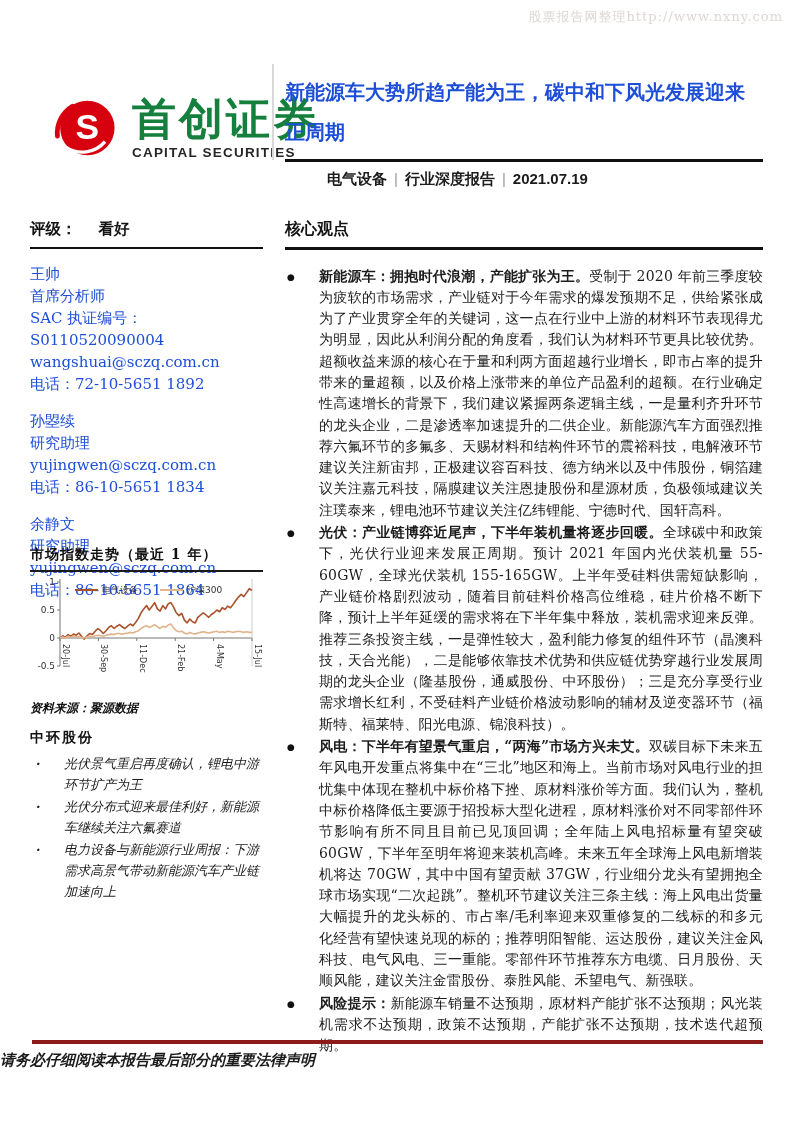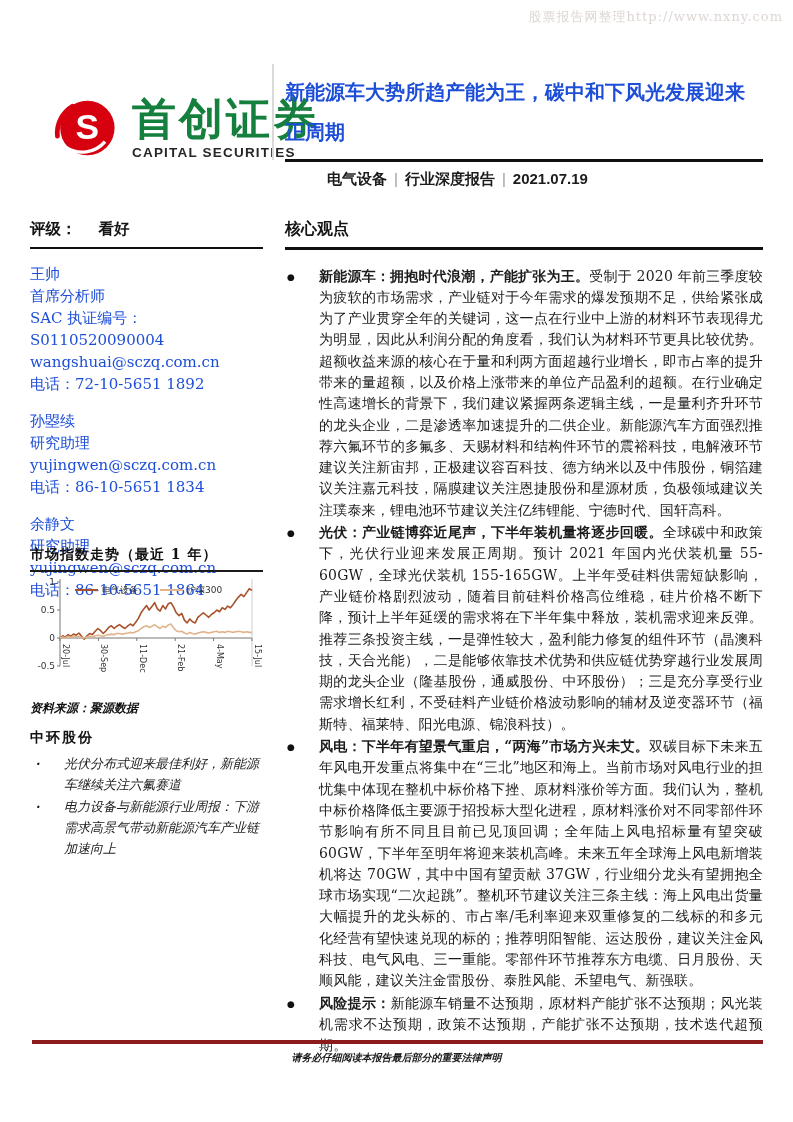--- a/index.html
+++ b/index.html
@@ -54,22 +54,22 @@
   .core-title{font-family:"Liberation Sans",sans-serif;font-weight:bold;font-size:16px;color:#141414;}
   .core-rule{margin-top:7px;width:478px;height:2.5px;background:#101010;}
   .core-list{list-style:none;margin:16px 0 0 0;padding:0;font-size:14px;line-height:21.3px;
              text-align:justify;color:#1c1c1c;letter-spacing:0.2px;}
   .core-list li{position:relative;padding-left:34px;margin-bottom:1px;}
   .core-list li::before{content:"●";position:absolute;left:2px;top:1px;font-size:9px;color:#111;}
   .core-list .lead{font-weight:bold;}
 
   
   .footer-rule{position:absolute;left:32px;top:1040px;width:731px;height:3.5px;background:#8e1b1b;}
-  .footer-text{position:absolute;left:0;top:1051px;width:793px;text-align:center;
-               font-weight:bold;font-style:italic;font-size:10px;color:#1b1b1b;}
+  .footer-text{position:absolute;left:0;top:1051px;width:793px;text-align:left;
+               font-weight:bold;font-style:italic;font-size:15px;color:#1b1b1b;}
 
   
   .market-chart text{font-family:"DejaVu Sans","Liberation Sans",sans-serif;fill:#333;}
 </style>
 </head>
 <body>
 
 <div class="page">
 
   <div class="watermark">股票报告网整理http://www.nxny.com</div>
@@ -159,20 +159,21 @@
         <text x="72" y="19" font-size="9">电气设备</text>
         <line x1="130" y1="16" x2="153" y2="16" stroke="#e2b48c" stroke-width="2"></line>
         <text x="157" y="19" font-size="9">沪深300</text>
       </svg>
     <div class="source">资料来源：聚源数据</div>
   </div>
 
   <div class="related">
     <div class="related-title">中环股份</div>
     <ul class="related-list">
+        <li>光伏景气重启再度确认，锂电中游环节扩产为王</li>
         <li>光伏分布式迎来最佳利好，新能源车继续关注六氟赛道</li>
         <li>电力设备与新能源行业周报：下游需求高景气带动新能源汽车产业链加速向上</li>
       </ul>
   </div>
 
   <div class="core">
     <div class="core-title">核心观点</div>
     <div class="core-rule"></div>
     <ul class="core-list">
         <li><span class="lead">新能源车：拥抱时代浪潮，产能扩张为王。</span><span>受制于 2020 年前三季度较为疲软的市场需求，产业链对于今年需求的爆发预期不足，供给紧张成为了产业贯穿全年的关键词，这一点在行业中上游的材料环节表现得尤为明显，因此从利润分配的角度看，我们认为材料环节更具比较优势。超额收益来源的核心在于量和利两方面超越行业增长，即市占率的提升带来的量超额，以及价格上涨带来的单位产品盈利的超额。在行业确定性高速增长的背景下，我们建议紧握两条逻辑主线，一是量利齐升环节的龙头企业，二是渗透率加速提升的二供企业。新能源汽车方面强烈推荐六氟环节的多氟多、天赐材料和结构件环节的震裕科技，电解液环节建议关注新宙邦，正极建议容百科技、德方纳米以及中伟股份，铜箔建议关注嘉元科技，隔膜建议关注恩捷股份和星源材质，负极领域建议关注璞泰来，锂电池环节建议关注亿纬锂能、宁德时代、国轩高科。</span></li>

